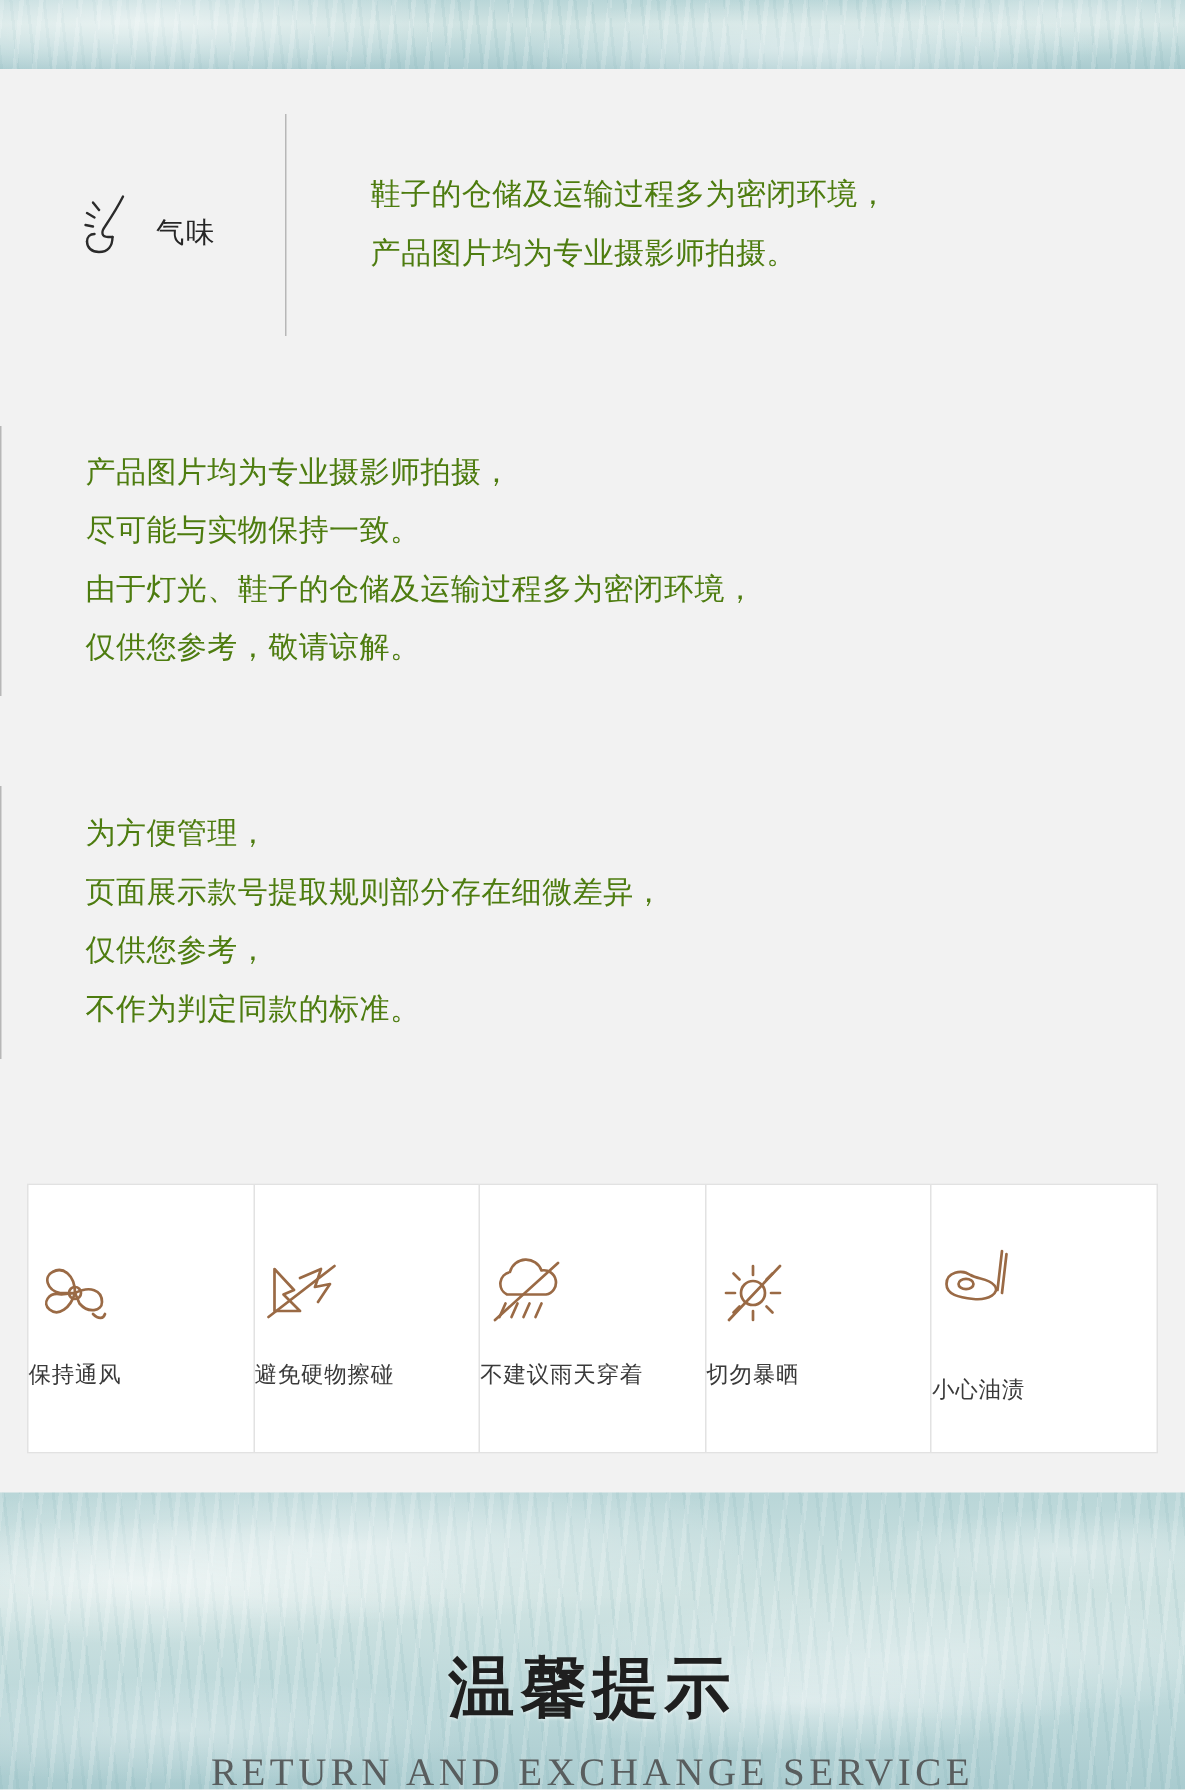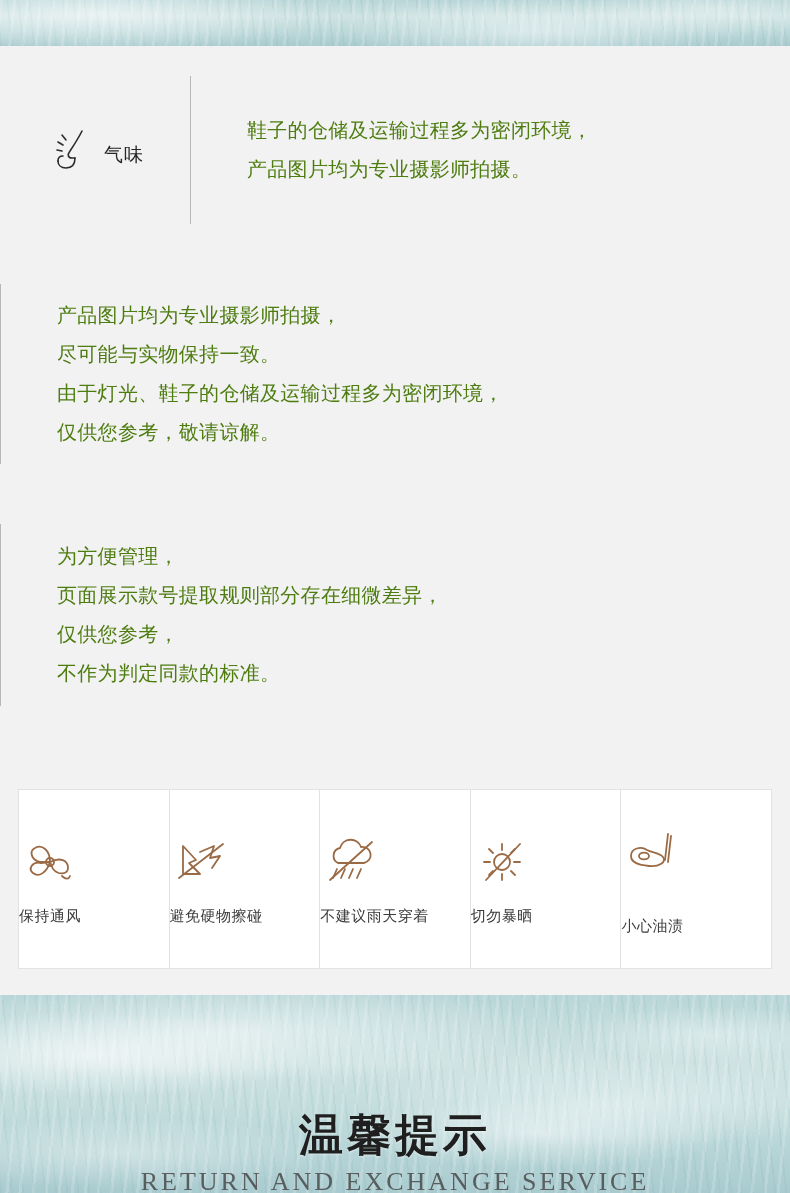--- a/index.html
+++ b/index.html
@@ -155,21 +155,21 @@
     justify-content: flex-end;
     padding-bottom: 0;
     box-sizing: border-box;
   }
   .banner-title {
     position: relative;
     font-size: 44px;
     color: #1f1f1f;
     letter-spacing: 4px;
     font-weight: 600;
-    margin-bottom: 2px;
+    margin-bottom: 12px;
     text-shadow: 0 1px 2px rgba(255,255,255,0.45);
   }
   .banner-sub {
     position: relative;
     font-size: 26px;
     color: #4a4a4a;
     letter-spacing: 3px;
     font-family: "Liberation Serif", serif;
     margin-bottom: -4px;
     opacity: 0.85;

